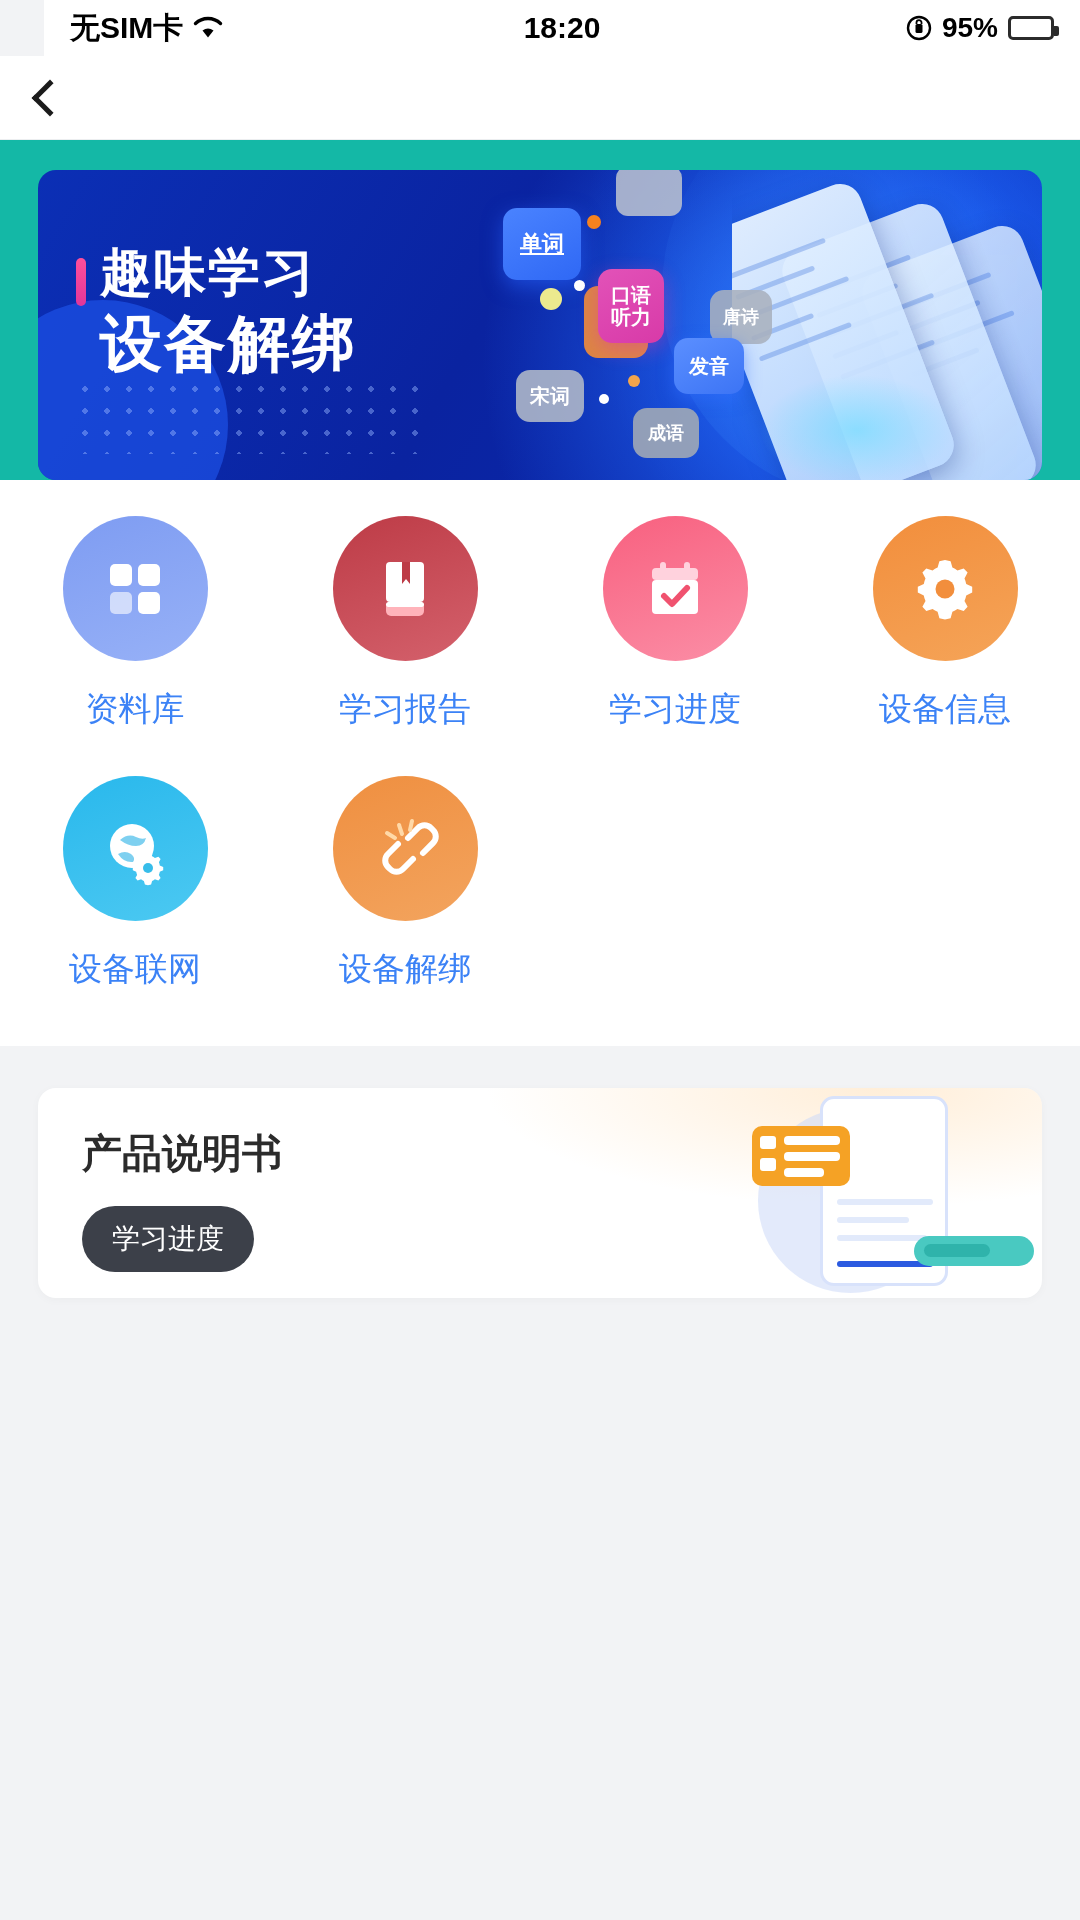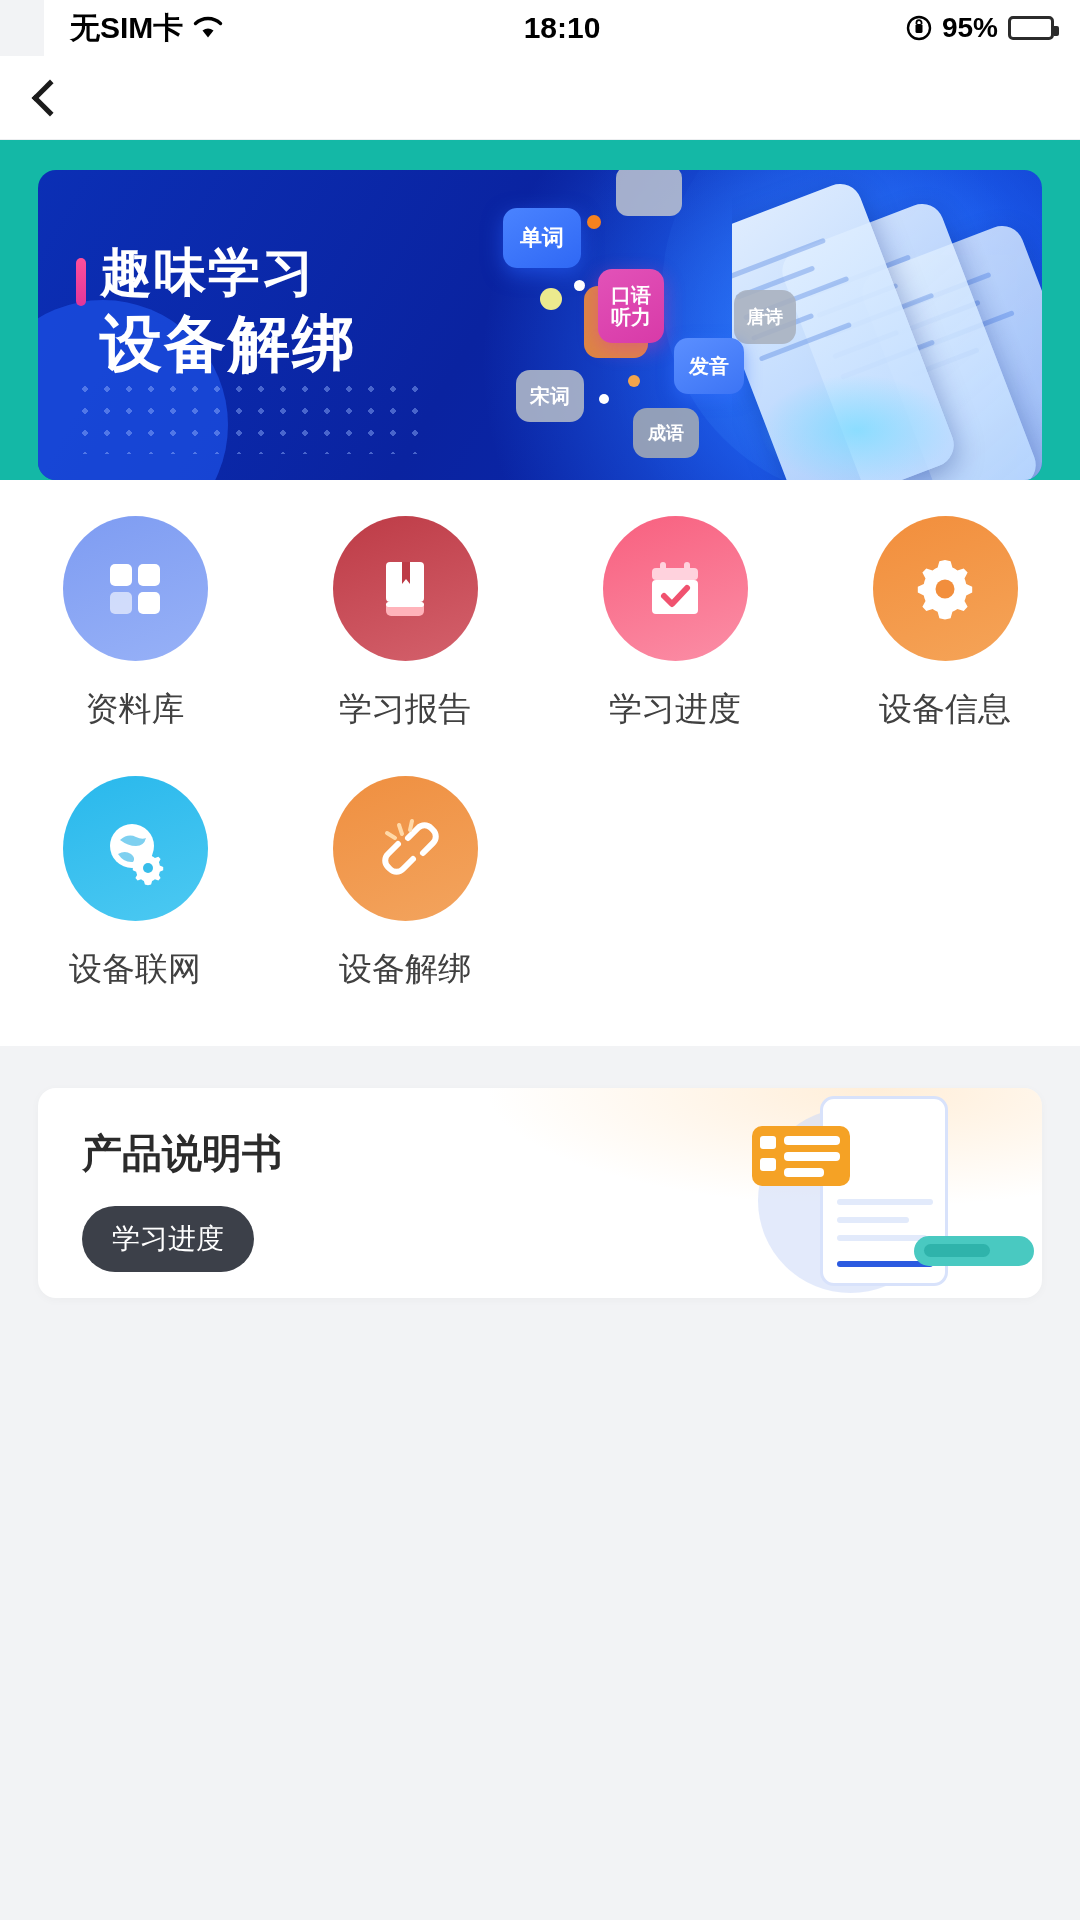--- a/index.html
+++ b/index.html
@@ -104,23 +104,24 @@
     background-image:radial-gradient(circle, rgba(150,180,255,.45) 2.6px, transparent 2.8px);
     background-size:22px 22px;
   }
   
   .tag {
     position:absolute; display:flex; align-items:center; justify-content:center;
     color:#fff; font-weight:600; text-align:center; line-height:1.12;
     border-radius:14px;
   }
   .tag-word {
-    left:465px; top:38px; width:78px; height:60px; font-size:22px;
+    left:465px; top:38px; width:78px; height:72px; font-size:22px;
     background:linear-gradient(150deg,#4a83ff,#2f68f5);
     box-shadow:0 6px 20px rgba(40,100,255,.55);
+    text-decoration:underline;
   }
   .tag-dot-orange {
     position:absolute; left:549px; top:45px; width:14px; height:14px;
     border-radius:50%; background:#f58220;
   }
   .tag-dot-white1 {
     position:absolute; left:536px; top:110px; width:11px; height:11px;
     border-radius:50%; background:#ffffff;
   }
   .tag-dot-yellow {
@@ -137,21 +138,20 @@
     background:linear-gradient(150deg,#e252b8,#d83aa8);
     box-shadow:0 6px 20px rgba(216,58,168,.45);
   }
   .tag-grey-top {
     position:absolute; left:578px; top:-4px; width:66px; height:50px;
     border-radius:12px; background:rgba(190,196,208,.85);
   }
   .tag-tang {
     left:672px; top:120px; width:62px; height:54px; font-size:18px;
     background:rgba(168,176,190,.88);
-    margin-left:24px;
   }
   .tag-pron {
     left:636px; top:168px; width:70px; height:56px; font-size:20px;
     background:linear-gradient(150deg,#5b8fff,#3c74f5);
     box-shadow:0 5px 16px rgba(50,110,255,.5);
   }
   .tag-song {
     left:478px; top:200px; width:68px; height:52px; font-size:20px;
     background:rgba(178,186,200,.88);
   }
@@ -195,21 +195,21 @@
   .cell {
     width:25%; display:flex; flex-direction:column; align-items:center;
     margin-bottom:44px;
   }
   .circle {
     width:145px; height:145px; border-radius:50%;
     display:flex; align-items:center; justify-content:center;
     position:relative;
   }
   .cell-label {
-    margin-top:26px; font-size:33px; color:#404040; font-weight:400;
+    margin-top:26px; font-size:33px; color:#3b82f6; font-weight:400;
   }
   .c-lib  { background:linear-gradient(160deg,#7e9cf2,#97b1f7); }
   .c-prog { background:linear-gradient(160deg,#f8607f,#fb8ea6); }
   .c-rep  { background:linear-gradient(160deg,#bd3b46,#d4616c); }
   .c-dev  { background:linear-gradient(160deg,#f28e3c,#f5a458); }
   .c-net  { background:linear-gradient(160deg,#29b8ec,#4cc9f2); }
   .c-unb  { background:linear-gradient(160deg,#ef8f40,#f3a45e); }
   .svgicon { width:74px; height:74px; display:block; }
 
   
@@ -270,21 +270,21 @@
 <div class="statusbar">
   <div class="sb-left">
     <span class="sb-carrier">无SIM卡</span>
     <span class="wifi-icon">
       <svg viewBox="0 0 30 24" width="30" height="24">
         <path d="M15 21.5 L9.5 14.5 A9 9 0 0 1 20.5 14.5 Z" fill="#000"></path>
         <path d="M2.5 7.5 A18 18 0 0 1 27.5 7.5" stroke="#000" stroke-width="3.4" fill="none" stroke-linecap="round"></path>
       </svg>
     </span>
   </div>
-  <div class="sb-center">18:10</div>
+  <div class="sb-center">18:20</div>
   <div class="sb-right">
     <span class="rotate-lock">
       <svg viewBox="0 0 26 26" width="26" height="26">
         <circle cx="13" cy="13" r="11" fill="none" stroke="#000" stroke-width="2.4"></circle>
         <rect x="9.5" y="9" width="7" height="9" rx="1.6" fill="#000"></rect>
         <path d="M10.5 9 V7.6 a2.5 2.5 0 0 1 5 0 V9" fill="none" stroke="#000" stroke-width="1.8"></path>
       </svg>
     </span>
     <span class="sb-battery-text">95%</span>
     <span class="battery">

